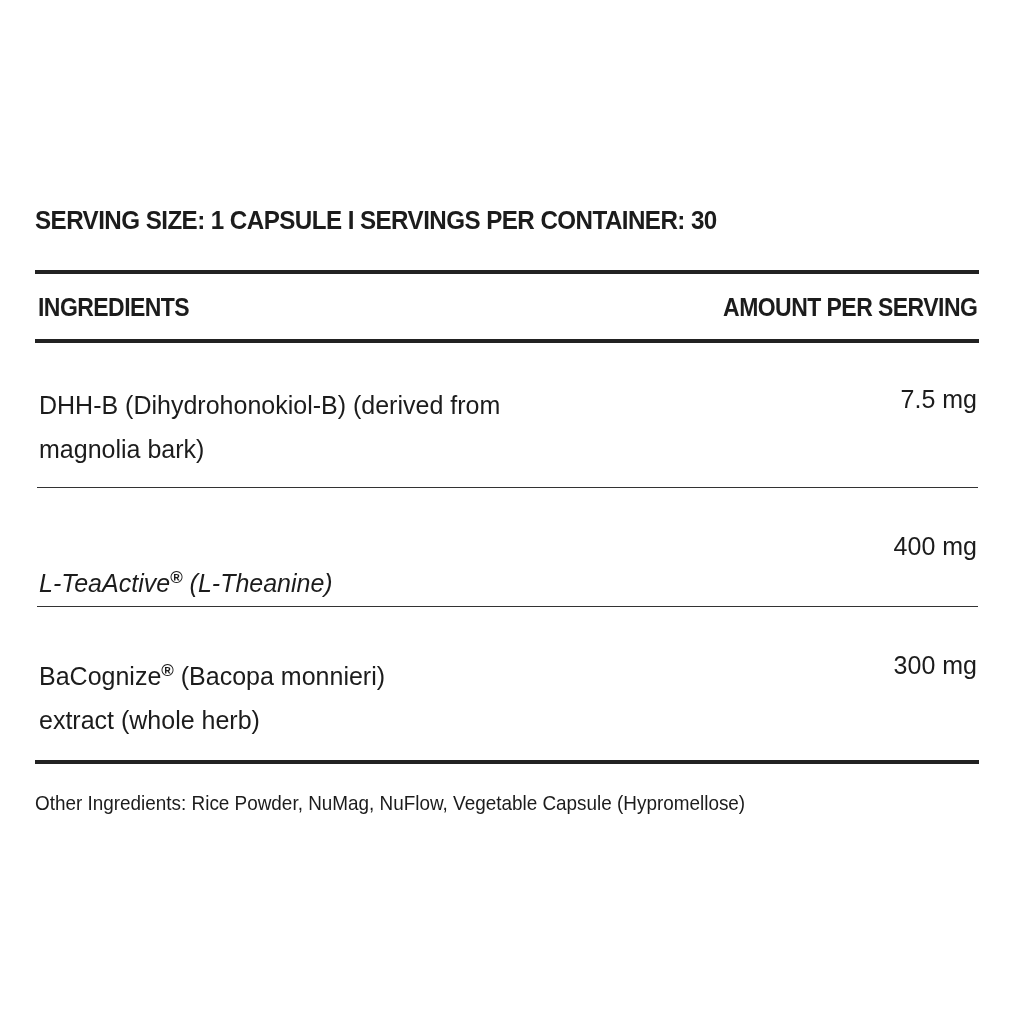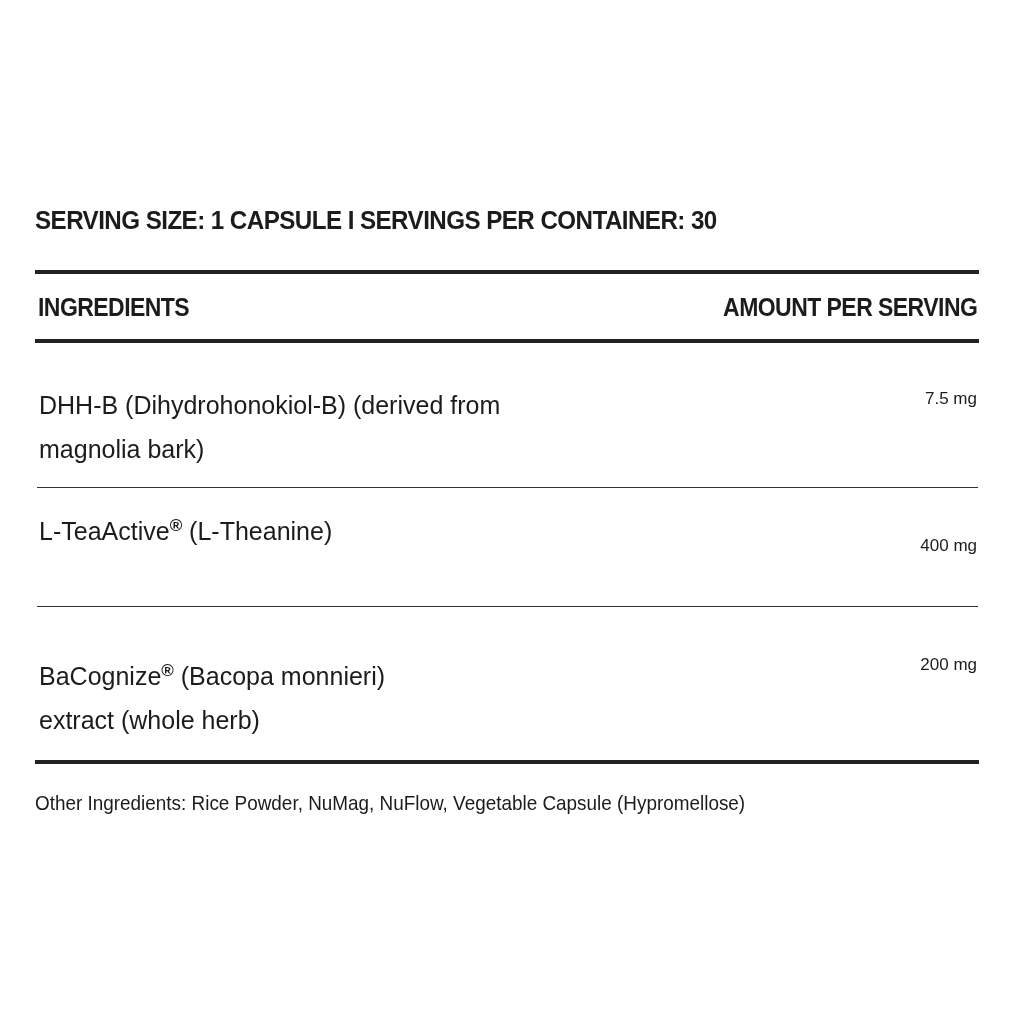--- a/index.html
+++ b/index.html
@@ -6,44 +6,44 @@
   body { width:1024px; height:1024px; position:relative; overflow:hidden;
          font-family:"Liberation Sans", sans-serif; color:#1c1c1c; }
   .abs { position:absolute; }
   .serving { left:35px; top:205px; font-size:26px; font-weight:bold; letter-spacing:-0.6px; white-space:nowrap; transform:scaleX(0.93); transform-origin:left top; }
   .rule-thick { left:35px; width:944px; height:4px; background:#222; }
   .rule-thin { left:37px; width:941px; height:1px; background:#333; }
   .hdr { top:293px; font-size:25px; font-weight:bold; letter-spacing:-0.6px; white-space:nowrap; }
   .hdr.left { left:38px; transform:scaleX(0.92); transform-origin:left top; }
   .hdr.right { right:47px; transform:scaleX(0.92); transform-origin:right top; }
   .ing { left:39px; font-size:25px; line-height:44px; width:480px; }
-  .amt { right:47px; font-size:17px; line-height:32px; text-align:right; white-space:nowrap; }
+  .amt { right:47px; font-size:25px; line-height:32px; text-align:right; white-space:nowrap; }
   .reg { font-size:17px; font-weight:bold; vertical-align:9px; }
   .other { left:35px; top:791px; font-size:21px; white-space:nowrap; transform:scaleX(0.9); transform-origin:left top; }
 </style>
 </head>
 <body>
 
 <div class="abs serving">SERVING SIZE: 1 CAPSULE I SERVINGS PER CONTAINER: 30</div>
 
 <div class="abs rule-thick" style="top:270px;"></div>
 
 <div class="abs hdr left">INGREDIENTS</div>
 <div class="abs hdr right">AMOUNT PER SERVING</div>
 
 <div class="abs rule-thick" style="top:339px;"></div>
 
 <div class="abs ing" style="top:383px;">DHH-B (Dihydrohonokiol-B) (derived from magnolia bark)</div>
 <div class="abs amt" style="top:383px;">7.5 mg</div>
 
 <div class="abs rule-thin" style="top:487px;"></div>
 
-<div class="abs ing" style="top:504px;"><span>L-TeaActive</span><span class="reg">®</span><span> (L-Theanine)</span></div>
+<div class="abs ing" style="top:556px;font-style:italic;"><span>L-TeaActive</span><span class="reg">®</span><span> (L-Theanine)</span></div>
 <div class="abs amt" style="top:530px;">400 mg</div>
 
 <div class="abs rule-thin" style="top:606px;"></div>
 
 <div class="abs ing" style="top:649px; width:420px;"><span>BaCognize</span><span class="reg">®</span><span> (Bacopa monnieri) extract (whole herb)</span></div>
-<div class="abs amt" style="top:649px;">200 mg</div>
+<div class="abs amt" style="top:649px;">300 mg</div>
 
 <div class="abs rule-thick" style="top:760px;"></div>
 
 <div class="abs other">Other Ingredients: Rice Powder, NuMag, NuFlow, Vegetable Capsule (Hypromellose)</div>
 
 </body></html>

